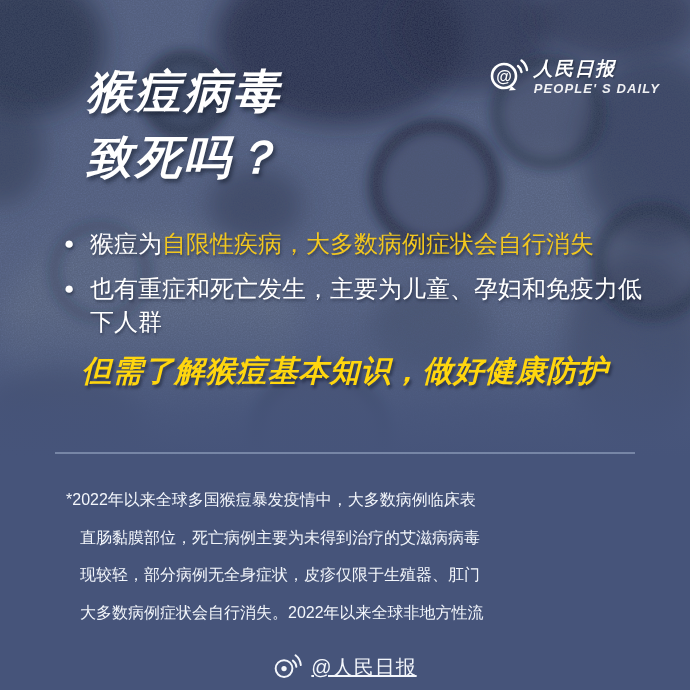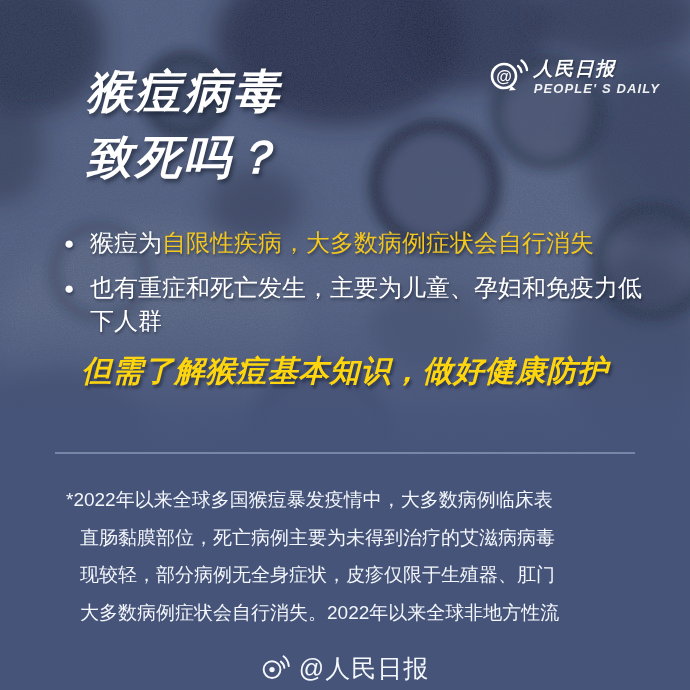--- a/index.html
+++ b/index.html
@@ -28,39 +28,39 @@
   .title{
     position:absolute;left:86px;top:58px;margin:0;
     font-size:46px;line-height:66px;font-weight:bold;font-style:italic;
     letter-spacing:3px;
     text-shadow:2px 3px 4px rgba(8,14,28,.55);
   }
   
   .bullets{position:absolute;left:64px;top:227px;width:582px;list-style:none;margin:0;padding:0;}
   .bullets li{display:flex;margin-bottom:12px;font-size:24px;line-height:33px;text-shadow:1px 2px 3px rgba(8,14,28,.45);}
   .bullet-marker{flex:0 0 26px;font-size:17px;line-height:33px;}
-  .bullet-body{flex:1;font-family:Liberation Serif, serif;}
+  .bullet-body{flex:1;}
   .hl{color:#f2c71f;}
   
   .headline{
     position:absolute;left:30px;right:30px;top:349px;
     text-align:center;
     color:#ffd60e;font-size:30px;line-height:43px;font-weight:bold;font-style:italic;
     letter-spacing:1px;
     text-shadow:2px 3px 3px rgba(8,14,28,.45);
   }
   
   .divider{position:absolute;left:55px;right:55px;top:452px;height:2px;background:rgba(168,183,210,.5);}
   
-  .footnote{position:absolute;left:66px;right:52px;top:481px;font-size:19px;line-height:37.5px;color:#f3f6fb;}
+  .footnote{position:absolute;left:66px;right:52px;top:481px;font-size:16px;line-height:37.5px;color:#f3f6fb;}
   .footnote .fline{white-space:nowrap;}
   .footnote .fline:not(:first-child){margin-left:14px;}
   
   .footer{position:absolute;left:0;right:0;top:652px;display:flex;justify-content:center;align-items:center;gap:8px;}
-  .footer-handle{font-size:25px;letter-spacing:1px;color:#f4f7fc;}
+  .footer-handle{font-size:20px;letter-spacing:1px;color:#f4f7fc;text-decoration:underline;}
 </style>
 </head>
 <body>
 
 <div class="poster">
 
   <div class="texture-wrap">
     <svg width="690" height="470" viewBox="0 0 690 470" xmlns="http://www.w3.org/2000/svg">
       <defs>
         <filter id="b12" x="-50%" y="-50%" width="200%" height="200%">

